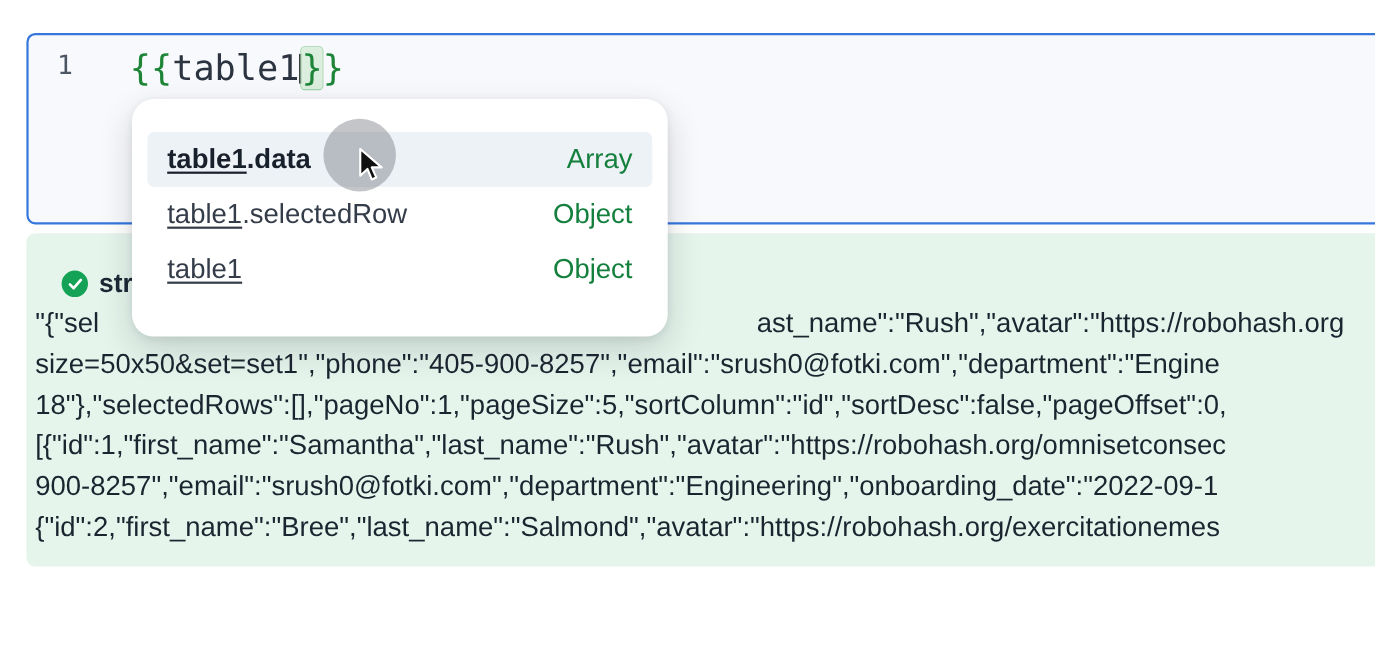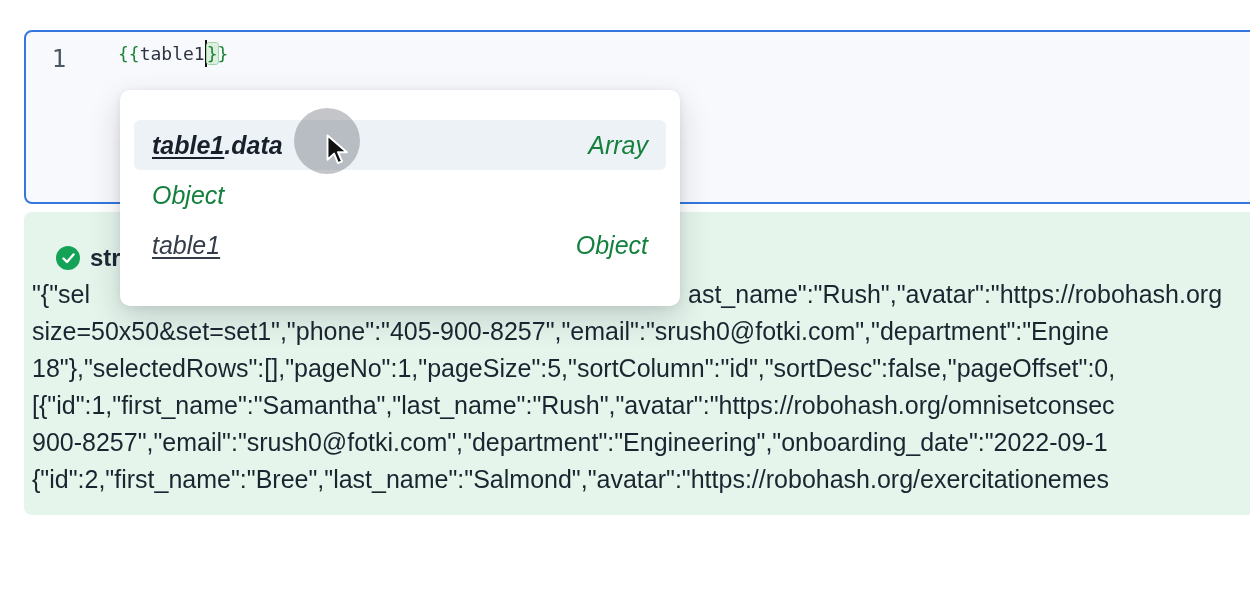--- a/index.html
+++ b/index.html
@@ -13,21 +13,21 @@
     position:absolute;left:24px;top:30px;width:1262px;height:174px;
     background:#f8f9fc;border:2px solid #3577dd;border-radius:8px;
     box-sizing:border-box;z-index:1;
   }
   .line-number{
     position:absolute;left:18px;top:13px;width:30px;text-align:center;
     font-family:"DejaVu Sans Mono",monospace;font-size:24px;color:#4b5563;
   }
   .code-line{
     position:absolute;left:92px;top:11px;
-    font-family:"DejaVu Sans Mono",monospace;font-size:18px;
+    font-family:"DejaVu Sans Mono",monospace;font-size:32px;
     white-space:pre;color:#2b3440;
   }
   .tok-brace{color:#1d8438;}
   .tok-match{background:#dcefdf;box-shadow:0 0 0 1px #9ed3a8;border-radius:3px;}
   .tok-value{color:#2b3440;}
   .caret{
     display:inline-block;width:2px;height:27px;background:#111;
     vertical-align:middle;margin:-3px 0 0 0;
   }
 
@@ -48,25 +48,24 @@
   .preview-lines{
     position:absolute;left:8px;top:64px;width:calc(100% - 8px);
     font-size:25px;line-height:37px;color:#1b2530;
     white-space:nowrap;overflow:hidden;
   }
   .pline{position:relative;height:37px;overflow:hidden;}
   .pline .seg-right{position:absolute;left:656px;top:0;}
 
   
   .dropdown{
-    position:absolute;left:120px;top:90px;width:560px;box-sizing:border-box;
-    background:#ffffff;border-radius:10px;padding:30px 14px 36px 14px;
+    position:absolute;left:120px;top:90px;width:487px;box-sizing:border-box;
+    background:#ffffff;border-radius:20px;padding:30px 14px 36px 14px;
     box-shadow:0 12px 32px rgba(16,24,40,.16),0 2px 8px rgba(16,24,40,.08);
     z-index:5;
-    font-style:italic;
   }
   .ac-row{
     height:50px;display:flex;align-items:center;justify-content:space-between;
     padding:0 18px;border-radius:6px;font-size:25px;color:#333c48;
     cursor:pointer;
   }
   .ac-row.selected{background:#edf2f7;}
   .ac-row.selected .ac-label{font-weight:700;color:#18202b;}
   .ac-base{text-decoration:underline;text-underline-offset:3px;}
   .ac-type{color:#15803d;font-weight:400;}
@@ -107,20 +106,21 @@
     <div class="pline">{"id":2,"first_name":"Bree","last_name":"Salmond","avatar":"https://robohash.org/exercitationemes</div>
   </div>
 </div>
 
 <div class="dropdown">
   <div class="ac-row selected">
     <span class="ac-label"><span class="ac-base">table1</span><span>.data</span></span>
     <span class="ac-type">Array</span>
   </div>
   <div class="ac-row">
+    <span class="ac-label"><span class="ac-base">table1</span><span>.selectedRow</span></span>
     <span class="ac-type">Object</span>
   </div>
   <div class="ac-row">
     <span class="ac-label"><span class="ac-base">table1</span><span></span></span>
     <span class="ac-type">Object</span>
   </div>
 </div>
 
 <div class="click-circle"></div>
 <div class="pointer">

